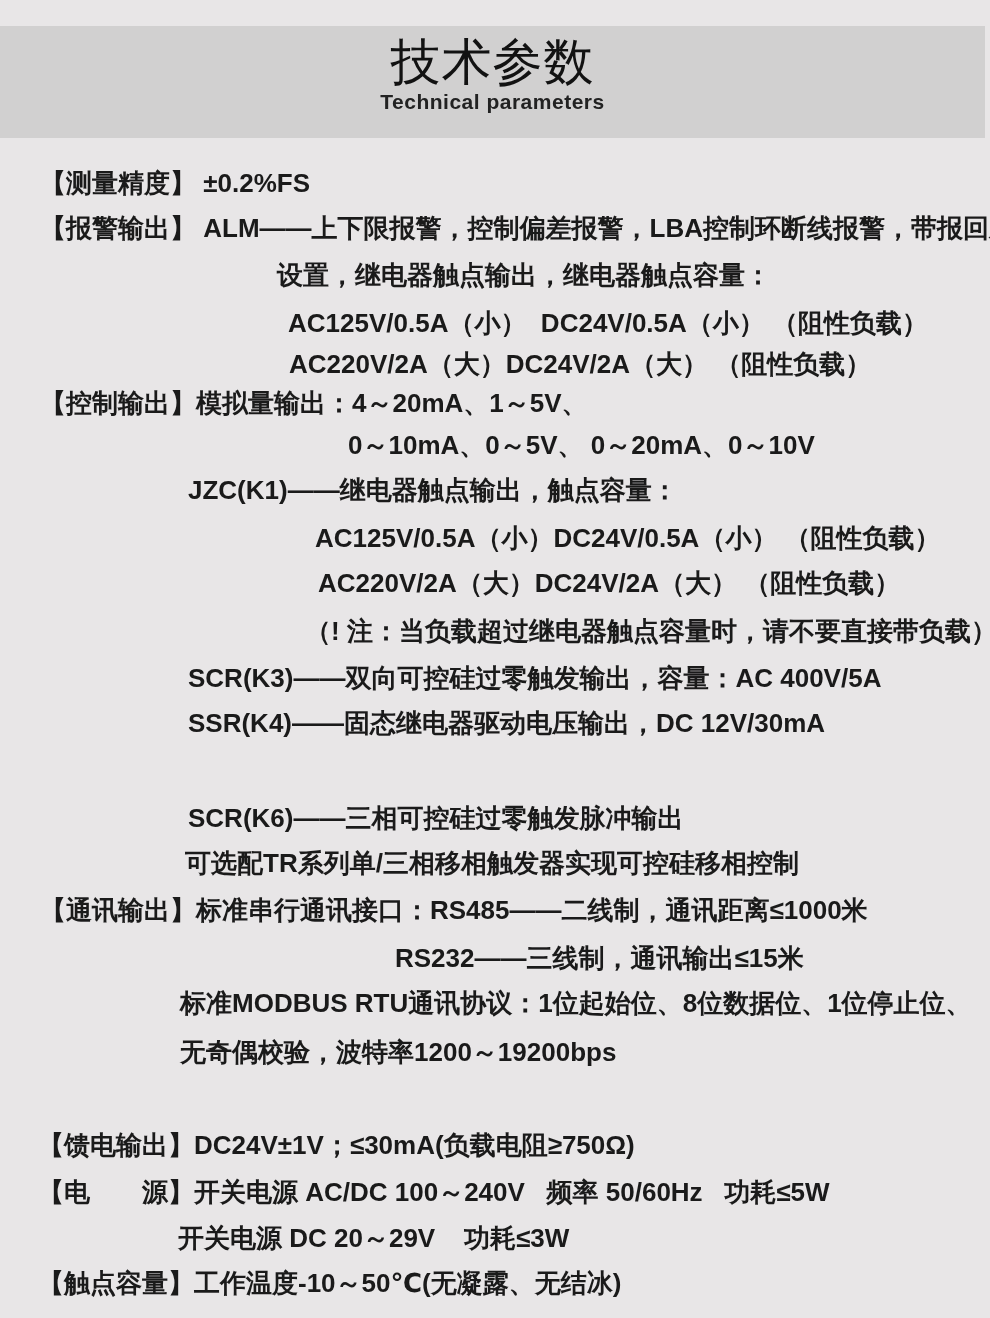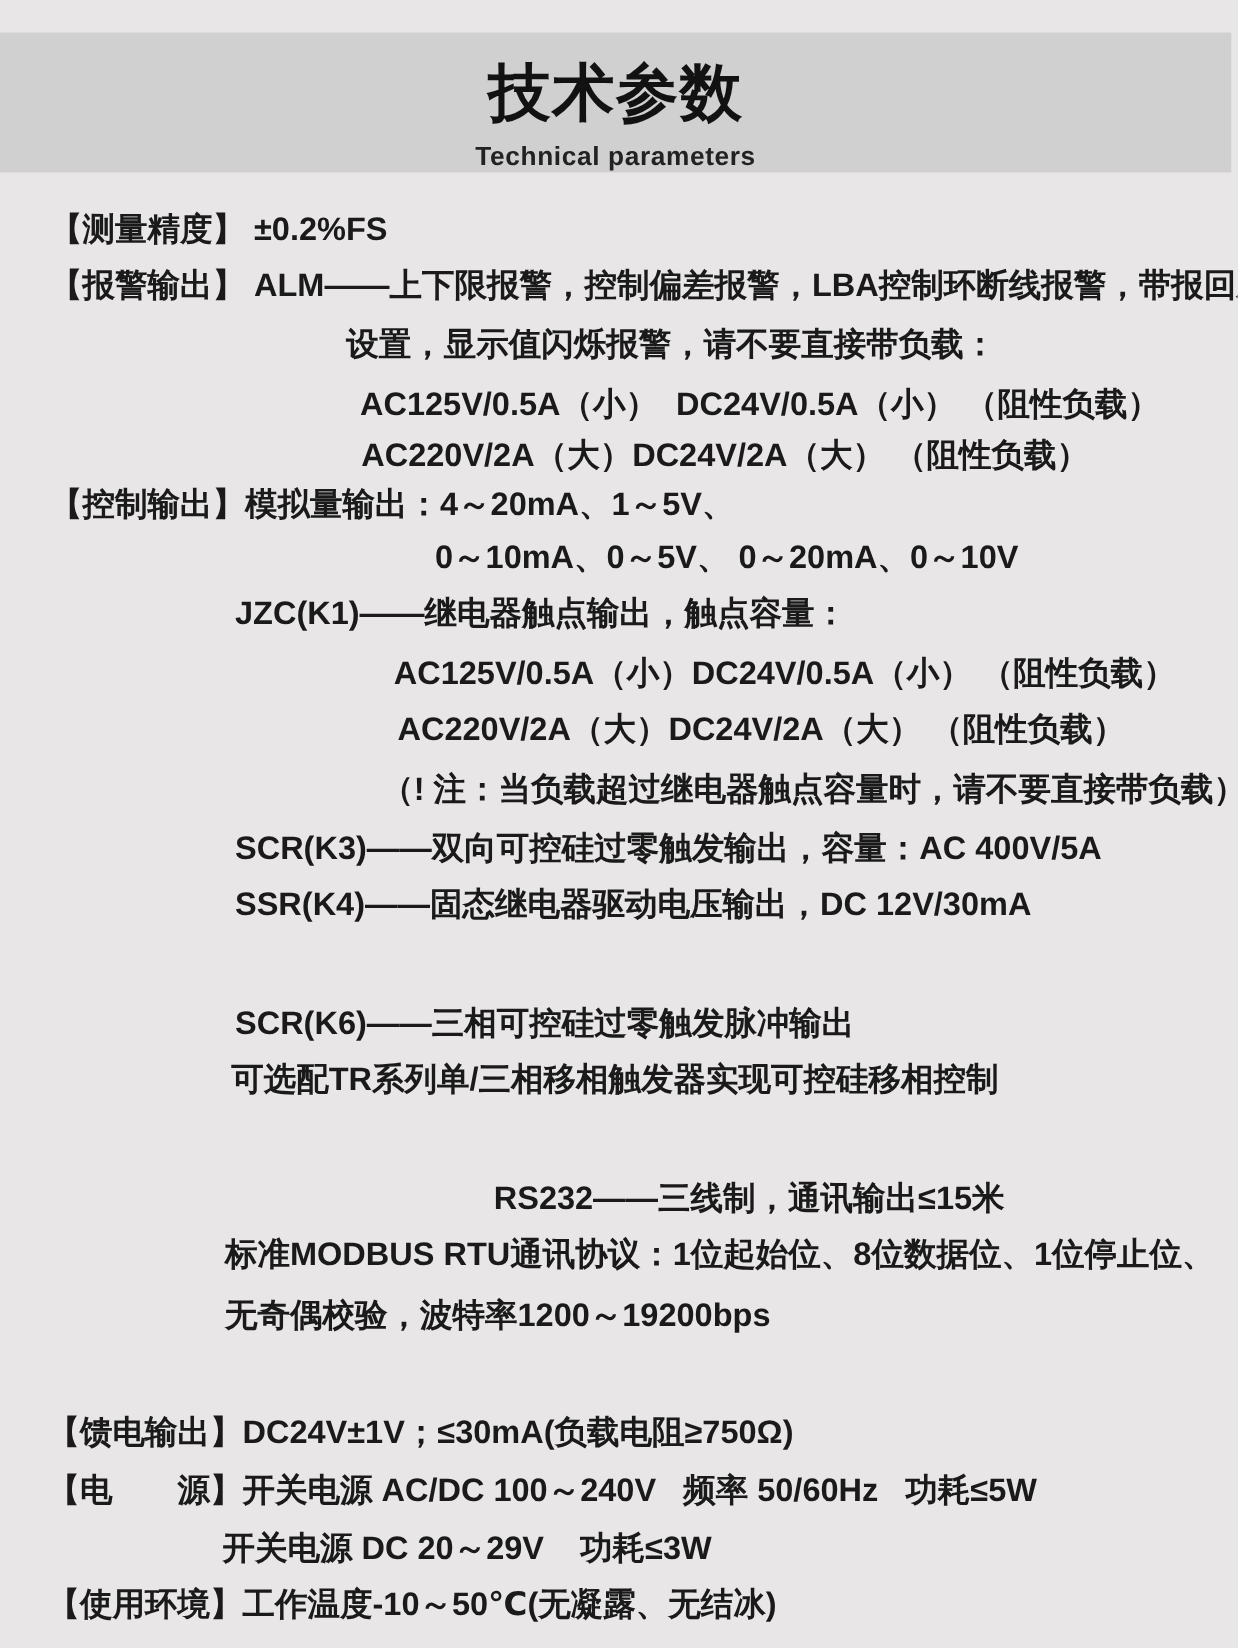--- a/index.html
+++ b/index.html
@@ -6,22 +6,22 @@
   body{
     width:990px;height:1318px;position:relative;overflow:hidden;
     background:#e8e6e7;
     font-family:"Liberation Sans","DejaVu Sans",sans-serif;
   }
   .header-band{
     position:absolute;left:0;top:26px;width:985px;height:112px;
     background:#d1d0d0;text-align:center;
   }
   .page-title{
-    margin:12px;padding-top:8px;
-    font-size:50px;line-height:56px;font-weight:700;color:#121212;
+    margin:0;padding-top:8px;
+    font-size:50px;line-height:56px;font-weight:400;color:#121212;
     letter-spacing:1px;
   }
   .page-subtitle{
     margin:0;font-size:21px;line-height:24px;color:#222;
     letter-spacing:0.5px;font-weight:700;
   }
   .spec-list{position:absolute;left:0;top:0;width:793px;height:1318px;}
   .line{
     position:absolute;white-space:pre;
     font-size:26px;line-height:46px;font-weight:600;color:#1a1a1a;
@@ -32,33 +32,34 @@
 <body>
 
 <div class="header-band">
   <h1 class="page-title">技术参数</h1>
   <div class="page-subtitle">Technical parameters</div>
 </div>
 
 <div class="spec-list">
   <div class="line" style="left:40px;top:160px"><span class="lbl">【测量精度】</span><span> ±0.2%FS</span></div>
   <div class="line" style="left:40px;top:205px"><span class="lbl">【报警输出】</span><span> ALM——上下限报警，控制偏差报警，LBA控制环断线报警，带报回差</span></div>
-  <div class="line" style="left:277px;top:252px"><span>设置，显示值闪烁报警，请不要直接带负载：</span></div>
+  <div class="line" style="left:277px;top:252px"><span>设置，继电器触点输出，继电器触点容量：</span></div>
   <div class="line" style="left:288px;top:300px"><span>AC125V/0.5A（小）  DC24V/0.5A（小） （阻性负载）</span></div>
   <div class="line" style="left:289px;top:341px"><span>AC220V/2A（大）DC24V/2A（大） （阻性负载）</span></div>
   <div class="line" style="left:40px;top:380px"><span class="lbl">【控制输出】</span><span>模拟量输出：4～20mA、1～5V、</span></div>
   <div class="line" style="left:348px;top:422px"><span>0～10mA、0～5V、 0～20mA、0～10V</span></div>
   <div class="line" style="left:188px;top:467px"><span>JZC(K1)——继电器触点输出，触点容量：</span></div>
   <div class="line" style="left:315px;top:515px"><span>AC125V/0.5A（小）DC24V/0.5A（小） （阻性负载）</span></div>
   <div class="line" style="left:318px;top:560px"><span>AC220V/2A（大）DC24V/2A（大） （阻性负载）</span></div>
   <div class="line" style="left:305px;top:608px"><span>（! 注：当负载超过继电器触点容量时，请不要直接带负载）</span></div>
   <div class="line" style="left:188px;top:655px"><span>SCR(K3)——双向可控硅过零触发输出，容量：AC 400V/5A</span></div>
   <div class="line" style="left:188px;top:700px"><span>SSR(K4)——固态继电器驱动电压输出，DC 12V/30mA</span></div>
   <div class="line" style="left:188px;top:795px"><span>SCR(K6)——三相可控硅过零触发脉冲输出</span></div>
   <div class="line" style="left:185px;top:840px"><span>可选配TR系列单/三相移相触发器实现可控硅移相控制</span></div>
+  <div class="line" style="left:40px;top:887px"><span class="lbl">【通讯输出】</span><span>标准串行通讯接口：RS485——二线制，通讯距离≤1000米</span></div>
   <div class="line" style="left:395px;top:935px"><span>RS232——三线制，通讯输出≤15米</span></div>
   <div class="line" style="left:180px;top:980px"><span>标准MODBUS RTU通讯协议：1位起始位、8位数据位、1位停止位、</span></div>
   <div class="line" style="left:180px;top:1029px"><span>无奇偶校验，波特率1200～19200bps</span></div>
   <div class="line" style="left:38px;top:1122px"><span class="lbl">【馈电输出】</span><span>DC24V±1V；≤30mA(负载电阻≥750Ω)</span></div>
   <div class="line" style="left:38px;top:1169px"><span class="lbl">【电　　源】</span><span>开关电源 AC/DC 100～240V   频率 50/60Hz   功耗≤5W</span></div>
   <div class="line" style="left:178px;top:1215px"><span>开关电源 DC 20～29V    功耗≤3W</span></div>
-  <div class="line" style="left:38px;top:1260px"><span class="lbl">【使用环境】</span><span>工作温度-10～50℃(无凝露、无结冰)</span></div>
+  <div class="line" style="left:38px;top:1260px"><span class="lbl">【触点容量】</span><span>工作温度-10～50℃(无凝露、无结冰)</span></div>
 </div>
 
 </body></html>

